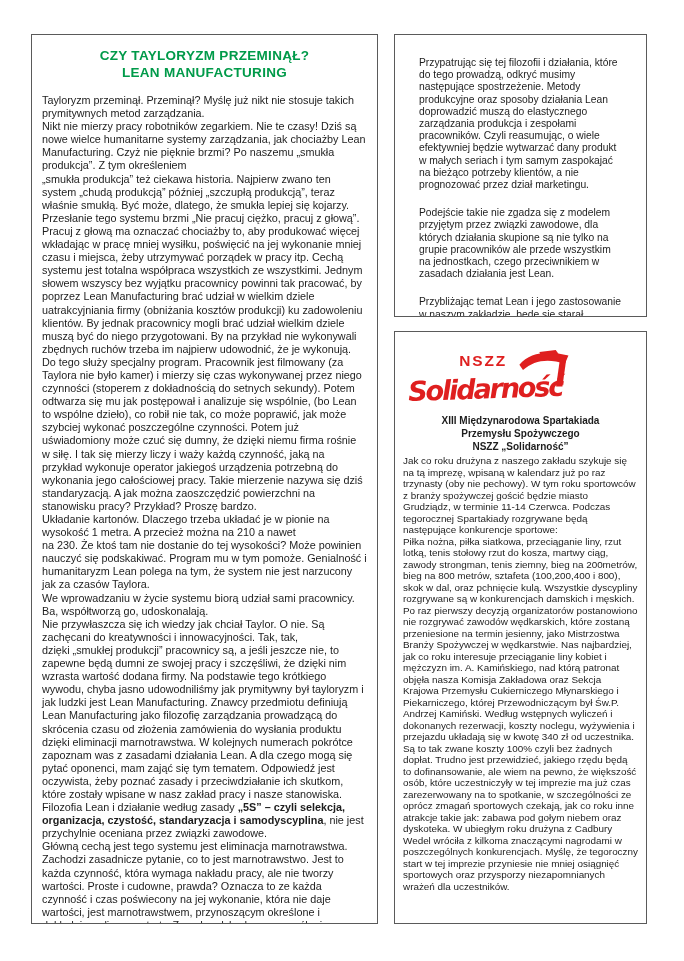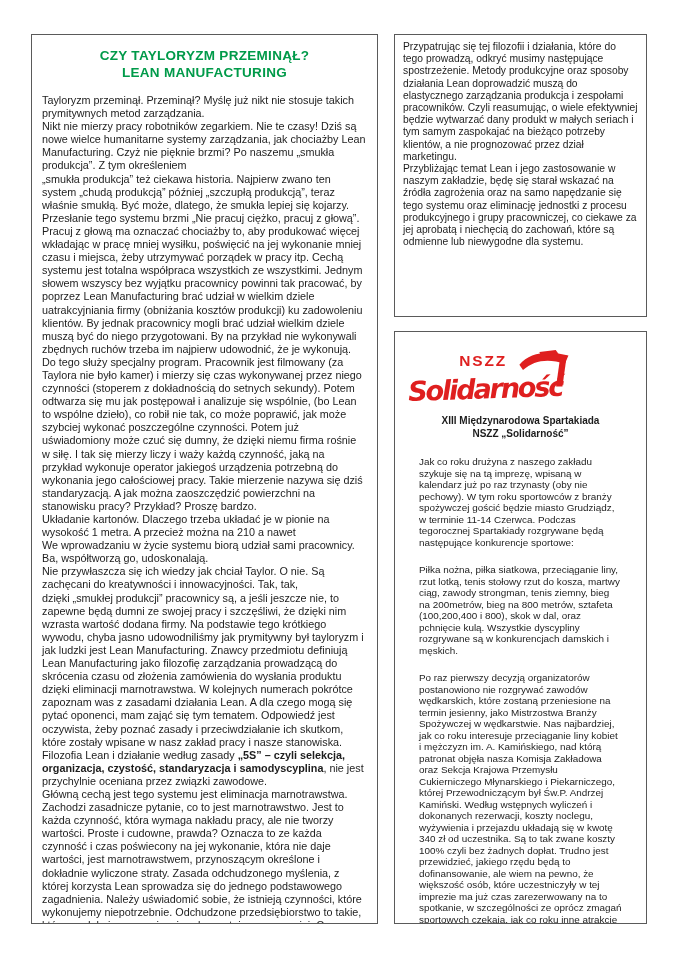--- a/index.html
+++ b/index.html
@@ -15,22 +15,22 @@
   #box-right-top   { left:394px; top:34px;  width:253px; height:283px; padding:6px 8px; }
   #box-right-bottom{ left:394px; top:331px; width:253px; height:593px; padding:5px 8px; }
 
   .title {
     color:#009a49; font-weight:bold; font-size:13.5px; line-height:17px;
     text-align:center; margin:4px 0 13px 0; letter-spacing:.3px;
   }
   .title span { display:block; }
 
   #box-left .body p { margin:0; font-size:10.8px; line-height:13.1px; }
-  #box-right-top .body p { margin:0; font-size:10.3px; line-height:12.2px; }
-  #box-right-bottom .body p { margin:16px; font-size:9.9px; line-height:11.5px; }
+  #box-right-top .body p { margin:16px; font-size:10.3px; line-height:12.2px; }
+  #box-right-bottom .body p { margin:0; font-size:9.9px; line-height:11.5px; }
   .body p strong { font-weight:bold; }
 
   .logo-wrap { text-align:left; margin:13px 0 2px 0; height:62px; }
   .subtitle {
     text-align:center; font-weight:bold; font-size:10px; line-height:13px;
     margin:1px 0 2px 0;
   }
   .subtitle span { display:block; }
 </style>
 </head>
@@ -41,31 +41,33 @@
   <section class="box" id="box-left">
     <h1 class="title">
       <span>CZY TAYLORYZM PRZEMINĄŁ?</span>
       <span>LEAN MANUFACTURING</span>
     </h1>
     <div class="body">
       <p>Tayloryzm przeminął.  Przeminął?  Myślę już nikt nie stosuje takich prymitywnych metod zarządzania.</p>
       <p>Nikt nie mierzy pracy robotników zegarkiem. Nie te czasy! Dziś są nowe wielce humanitarne systemy zarządzania, jak chociażby Lean Manufacturing.  Czyż nie pięknie brzmi? Po naszemu „smukła produkcja”. Z tym określeniem</p>
       <p>„smukła produkcja” też ciekawa historia. Najpierw zwano ten system „chudą produkcją” później „szczupłą produkcją”, teraz właśnie smukłą. Być może, dlatego, że smukła lepiej się kojarzy. Przesłanie tego systemu brzmi „Nie pracuj ciężko, pracuj z głową”. Pracuj z głową ma oznaczać chociażby to, aby produkować więcej wkładając w pracę mniej wysiłku, poświęcić na jej wykonanie mniej czasu i miejsca, żeby utrzymywać porządek w pracy itp. Cechą systemu jest totalna współpraca wszystkich ze wszystkimi. Jednym słowem wszyscy bez wyjątku pracownicy powinni tak pracować, by poprzez Lean Manufacturing brać udział w wielkim dziele uatrakcyjniania firmy (obniżania kosztów produkcji) ku zadowoleniu klientów.  By jednak pracownicy mogli brać udział wielkim dziele muszą być do niego przygotowani.  By na przykład nie wykonywali zbędnych ruchów trzeba im najpierw udowodnić, że je wykonują. Do tego służy specjalny program. Pracownik jest filmowany (za Taylora nie było kamer) i mierzy się czas wykonywanej przez niego czynności (stoperem z dokładnością do setnych sekundy). Potem odtwarza się mu jak postępował i analizuje się wspólnie, (bo Lean to wspólne dzieło), co robił nie tak, co może poprawić, jak może szybciej wykonać poszczególne czynności. Potem już uświadomiony może czuć się dumny, że dzięki niemu firma rośnie w siłę. I tak się mierzy liczy i waży każdą czynność, jaką na przykład wykonuje operator jakiegoś urządzenia potrzebną do wykonania jego całościowej pracy. Takie mierzenie nazywa się dziś standaryzacją. A jak można zaoszczędzić powierzchni na stanowisku pracy? Przykład? Proszę bardzo.</p>
       <p>Układanie kartonów. Dlaczego trzeba układać je w pionie na wysokość 1 metra. A przecież można na 210 a nawet</p>
+      <p>na 230. Że ktoś tam nie dostanie do tej wysokości? Może powinien nauczyć się podskakiwać. Program mu w tym pomoże. Genialność i humanitaryzm Lean polega na tym, że system nie jest narzucony jak za czasów Taylora.</p>
       <p>We wprowadzaniu w życie systemu biorą udział sami pracownicy.  Ba, współtworzą go, udoskonalają.</p>
       <p>Nie przywłaszcza się ich wiedzy jak chciał Taylor. O nie. Są zachęcani do kreatywności i innowacyjności. Tak, tak,</p>
       <p>dzięki „smukłej produkcji” pracownicy są, a jeśli jeszcze nie, to zapewne będą dumni ze swojej pracy i szczęśliwi, że dzięki nim wzrasta wartość dodana firmy. Na podstawie tego krótkiego wywodu, chyba jasno udowodniliśmy jak prymitywny był tayloryzm i jak ludzki jest Lean Manufacturing. Znawcy przedmiotu definiują Lean Manufacturing jako filozofię zarządzania prowadzącą do skrócenia czasu od złożenia zamówienia do wysłania produktu dzięki eliminacji marnotrawstwa. W kolejnych numerach pokrótce zapoznam was z zasadami działania Lean. A dla czego mogą się pytać oponenci, mam zająć się tym tematem. Odpowiedź jest oczywista, żeby poznać zasady i przeciwdziałanie ich skutkom, które zostały wpisane w nasz zakład pracy i nasze stanowiska.</p>
       <p><span>Filozofia Lean i działanie według zasady </span><strong>„5S” – czyli selekcja, organizacja, czystość, standaryzacja i samodyscyplina</strong><span>, nie jest przychylnie oceniana przez związki zawodowe.</span></p>
       <p>Główną cechą jest tego systemu jest eliminacja marnotrawstwa. Zachodzi zasadnicze pytanie, co to jest marnotrawstwo. Jest to każda czynność, która wymaga nakładu pracy, ale nie tworzy wartości. Proste i cudowne, prawda? Oznacza to ze każda czynność i czas poświecony na jej wykonanie, która nie daje wartości, jest marnotrawstwem, przynoszącym określone i dokładnie wyliczone straty.  Zasada odchudzonego myślenia, z której korzysta Lean sprowadza się do jednego podstawowego zagadnienia. Należy uświadomić sobie, że istnieją czynności, które wykonujemy niepotrzebnie.  Odchudzone przedsiębiorstwo to takie, które produkuje coraz więcej, wykorzystując coraz mniej: Czasu, Ludzkiego wysiłku , Skomplikowanych urządzeń,  Miejsca.</p>
     </div>
   </section>
 
   <section class="box" id="box-right-top">
     <div class="body">
       <p>Przypatrując się tej filozofii i działania, które do tego prowadzą, odkryć musimy następujące spostrzeżenie. Metody produkcyjne oraz sposoby działania Lean doprowadzić muszą do elastycznego zarządzania produkcja i zespołami pracowników.  Czyli reasumując, o wiele efektywniej będzie wytwarzać dany produkt w małych seriach i tym samym zaspokajać na bieżąco potrzeby klientów, a nie prognozować przez dział marketingu.</p>
+      <p>Podejście takie nie zgadza się z modelem przyjętym przez związki zawodowe, dla których działania skupione są nie tylko na  grupie pracowników ale przede wszystkim na jednostkach, czego przeciwnikiem w zasadach działania jest Lean.</p>
       <p>Przybliżając temat Lean i jego zastosowanie w naszym zakładzie, będę się starał wskazać na źródła zagrożenia oraz na samo napędzanie się tego systemu oraz eliminację jednostki z procesu produkcyjnego i grupy pracowniczej, co ciekawe za jej aprobatą i niechęcią do zachowań, które są odmienne lub niewygodne dla systemu.</p>
 
     </div>
   </section>
 
   <section class="box" id="box-right-bottom">
     <div class="logo-wrap">
       <svg width="200" height="62" viewBox="0 0 220 68" aria-hidden="true">
 
         <text x="62" y="18" font-family="Liberation Sans, sans-serif" font-size="17" font-weight="bold" letter-spacing="2" fill="#df1f1f">NSZZ</text>
@@ -74,20 +76,21 @@
           <path d="M128 16 C140 2, 160 0, 182 6 L178 15 C160 9, 144 11, 132 22 Z" fill="#df1f1f"></path>
           <path d="M150 2 L168 0 L171 4 L152 7 Z" fill="#df1f1f"></path>
           <rect x="174" y="6" width="7" height="34" transform="skewX(-8)" fill="#df1f1f"></rect>
         </g>
 
         <text x="6" y="56" font-family="DejaVu Sans, sans-serif" font-size="30" font-weight="900" font-style="italic" letter-spacing="-2.5" fill="#df1f1f" transform="rotate(-2 10 56)">Solidarność</text>
       </svg>
     </div>
     <h2 class="subtitle">
       <span>XIII Międzynarodowa Spartakiada</span>
+      <span>Przemysłu Spożywczego</span>
       <span>NSZZ „Solidarność”</span>
     </h2>
     <div class="body">
       <p>Jak co roku drużyna z naszego zakładu szykuje się na tą imprezę, wpisaną w kalendarz już po raz trzynasty (oby nie pechowy). W tym roku sportowców z branży spożywczej gościć będzie miasto Grudziądz, w terminie 11-14 Czerwca. Podczas tegorocznej Spartakiady rozgrywane będą następujące konkurencje sportowe:</p>
       <p>Piłka nożna, piłka siatkowa, przeciąganie liny, rzut lotką, tenis stołowy rzut do kosza, martwy ciąg, zawody strongman, tenis ziemny, bieg na 200metrów, bieg na 800 metrów, sztafeta (100,200,400 i 800), skok w dal, oraz pchnięcie kulą. Wszystkie dyscypliny rozgrywane są w konkurencjach damskich i męskich.</p>
       <p>Po raz pierwszy decyzją organizatorów postanowiono nie rozgrywać zawodów wędkarskich, które zostaną przeniesione na termin jesienny, jako Mistrzostwa Branży Spożywczej w wędkarstwie.  Nas najbardziej, jak co roku interesuje przeciąganie liny kobiet i mężczyzn  im. A. Kamińskiego, nad którą patronat objęła nasza Komisja Zakładowa oraz Sekcja Krajowa Przemysłu Cukierniczego Młynarskiego i Piekarniczego, której Przewodniczącym był Św.P. Andrzej Kamiński. Według wstępnych wyliczeń i dokonanych rezerwacji, koszty noclegu, wyżywienia i przejazdu układają się w kwotę 340 zł od uczestnika.  Są to tak zwane koszty 100% czyli bez żadnych dopłat. Trudno jest przewidzieć, jakiego rzędu będą to dofinansowanie, ale wiem na pewno, że większość osób, które uczestniczyły w tej imprezie ma już czas zarezerwowany na to spotkanie, w szczególności ze oprócz zmagań sportowych czekają, jak co roku inne atrakcje takie jak: zabawa pod gołym niebem oraz dyskoteka. W ubiegłym roku drużyna z Cadbury Wedel wróciła z kilkoma znaczącymi nagrodami w poszczególnych konkurencjach. Myślę, że tegoroczny start w tej imprezie przyniesie nie mniej osiągnięć sportowych oraz przysporzy niezapomnianych wrażeń dla uczestników.</p>
     </div>
   </section>
 
 </div>

